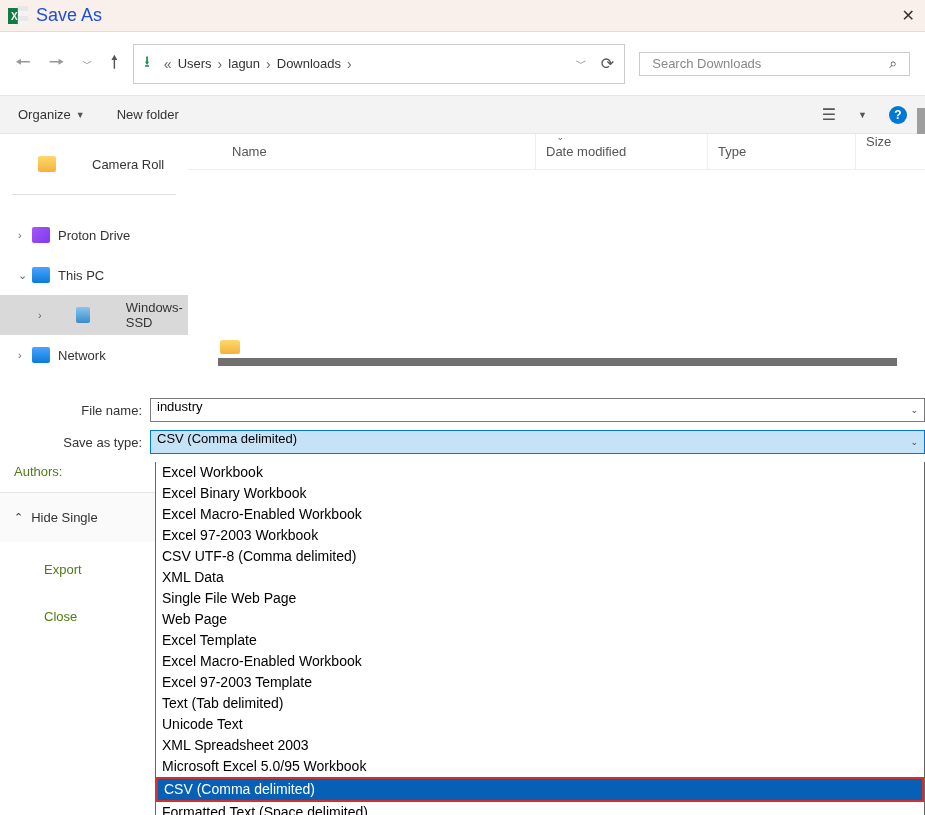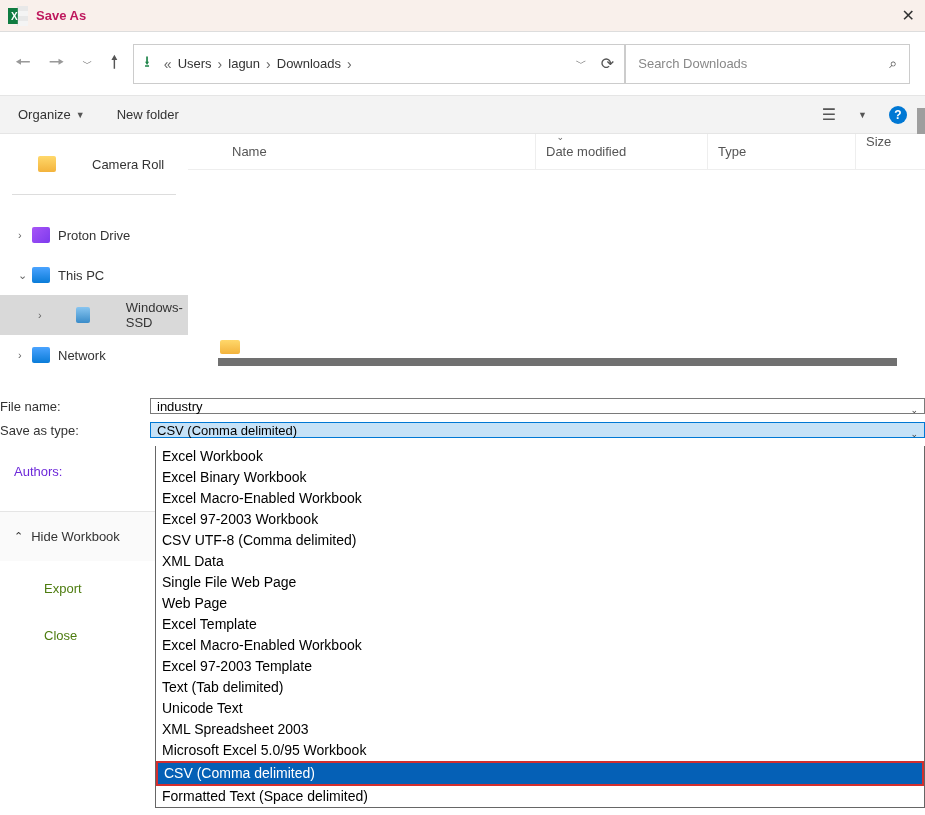--- a/index.html
+++ b/index.html
@@ -2,37 +2,37 @@
 <html><head>
   <meta charset="utf-8">
   <style>
     * { box-sizing: border-box; margin: 0; padding: 0; font-family: "Segoe UI", Tahoma, sans-serif; }
     body { width: 925px; height: 815px; background: #fff; overflow: hidden; font-size: 13px; }
 
     
     .titlebar { height: 32px; background: #f9f0eb; display: flex; align-items: center; padding: 0 8px; position: relative; border-bottom: 1px solid #ddd; }
     .excel-icon { width: 20px; height: 20px; margin-right: 8px; }
     .excel-icon svg { width: 100%; height: 100%; }
-    .title-text { font-size: 13px; color: #be185d; font-weight: bold; }
+    .title-text { font-size: 18px; color: #1d4ed8; }
     .close-icon { position: absolute; right: 10px; top: 6px; font-size: 16px; color: #333; cursor: pointer; }
 
     
     .navbar { height: 64px; background: #fff; display: flex; align-items: center; padding: 0 15px; border-bottom: 1px solid #e5e5e5; }
     .nav-btns { display: flex; align-items: center; gap: 18px; margin-right: 15px; }
     .nav-arrow { color: #999; font-size: 18px; cursor: pointer; }
     .nav-arrow.dark { color: #555; }
     .nav-chevron { color: #666; font-size: 10px; }
     .pathbar { flex: 0 0 492px; height: 40px; border: 1px solid #ccc; display: flex; align-items: center; padding: 0 10px; background: #fff; }
     .dl-icon { color: #1e8449; font-size: 16px; margin-right: 8px; }
     .path-chev { color: #666; margin: 0 6px; font-size: 14px; }
     .path-seg { color: #333; cursor: pointer; }
     .path-spacer { flex: 1; }
     .path-dd { color: #666; margin-right: 14px; font-size: 11px; }
     .refresh { color: #555; font-size: 16px; }
-    .searchbox { flex: 1; height: 40px; border: 1px solid #ccc; display: flex; align-items: center; padding: 0 12px; color: #888; }
+    .searchbox { flex: 1; height: 24px; border: 1px solid #ccc; margin-left: 14px; display: flex; align-items: center; padding: 0 12px; color: #888; }
     .searchbox .sp { flex: 1; }
     .search-ico { color: #555; font-size: 14px; }
 
     
     .toolbar { height: 38px; background: #f3f3f3; display: flex; align-items: center; padding: 0 18px; border-bottom: 1px solid #e5e5e5; }
     .tb-btn { color: #333; margin-right: 32px; cursor: pointer; display: flex; align-items: center; }
     .tb-btn .caret { font-size: 9px; margin-left: 5px; color: #555; }
     .tb-spacer { flex: 1; }
     .tb-icons { display: flex; align-items: center; gap: 22px; }
     .view-ico { font-size: 16px; color: #555; }
@@ -62,33 +62,33 @@
     .col-size { flex: 1; padding-left: 10px; display: flex; align-items: flex-start; border-left: 1px solid #eee; height: 100%; }
     .col-caret { position: absolute; left: 50%; top: -2px; font-size: 9px; color: #666; }
     .folder-row { position: absolute; bottom: 28px; left: 32px; }
     .small-folder { width: 20px; height: 14px; background: linear-gradient(#ffd86b, #f3b33c); border-radius: 2px; }
     .hscroll { position: absolute; bottom: 16px; left: 30px; right: 28px; height: 8px; background: #707070; }
     .vscroll-thumb { position: absolute; top: 108px; right: 0; width: 8px; height: 30px; background: #9e9e9e; }
 
     
     .form { padding: 16px 0 0 0; }
     .form-row { display: flex; align-items: center; margin-bottom: 8px; }
-    .form-label { width: 150px; text-align: left; padding-right: 8px; color: #333; }
-    .form-input { flex: 1; height: 16px; border: 1px solid #7a7a7a; padding: 0 6px; background: #fff; position: relative; }
+    .form-label { width: 150px; text-align: right; padding-right: 8px; color: #333; padding-left: 41px; }
+    .form-input { flex: 1; height: 24px; border: 1px solid #7a7a7a; padding: 0 6px; background: #fff; position: relative; }
     .select-open { background: #c6e2f7; border: 1px solid #0078d4; }
     .select-caret { position: absolute; right: 6px; top: 6px; font-size: 9px; color: #444; }
 
     
     .dropdown { margin-left: 155px; border: 1px solid #666; border-top: none; background: #fff; }
     .dd-item { padding: 1px 6px; font-size: 14px; color: #000; cursor: pointer; line-height: 19px; }
     .dd-item.sel { background: #0560b6; color: #fff; border: 2px solid #d32f2f; }
 
     
     .sidebottom { position: absolute; left: 0; top: 464px; width: 155px; padding-left: 14px; }
-    .sidebottom .lbl { margin-bottom: 32px; color: #6d28d9; }
+    .sidebottom .lbl { margin-bottom: 13px; color: #4d7c0f; }
     .hidefolders { height: 50px; display: flex; align-items: center; padding-left: 14px; color: #333; cursor: pointer; border-top: 1px solid #e5e5e5; background: #fafafa; margin-left: -14px; width: 155px; }
     .hidefolders .chev { margin-right: 8px; font-size: 11px; }
     .bottomitems { padding-top: 20px; }
     .bottomitems div { margin-bottom: 32px; padding-left: 30px; color: #4d7c0f; cursor: pointer; }
   </style>
 </head>
 <body>
 
 <div class="titlebar">
   <span class="excel-icon">
@@ -234,19 +234,19 @@
       <div class="dd-item">Microsoft Excel 5.0/95 Workbook</div>
       <div class="dd-item sel">CSV (Comma delimited)</div>
       <div class="dd-item">Formatted Text (Space delimited)</div>
     </div>
 </div>
 
 <div class="sidebottom">
   <div class="lbl">Authors:</div>
   <div class="hidefolders">
     <span class="chev">⌃</span>
-    <span>Hide Workbook</span>
+    <span>Hide Single</span>
   </div>
   <div class="bottomitems">
     <div><span>Export</span></div>
     <div><span>Close</span></div>
   </div>
 </div>
 
 </body></html>

